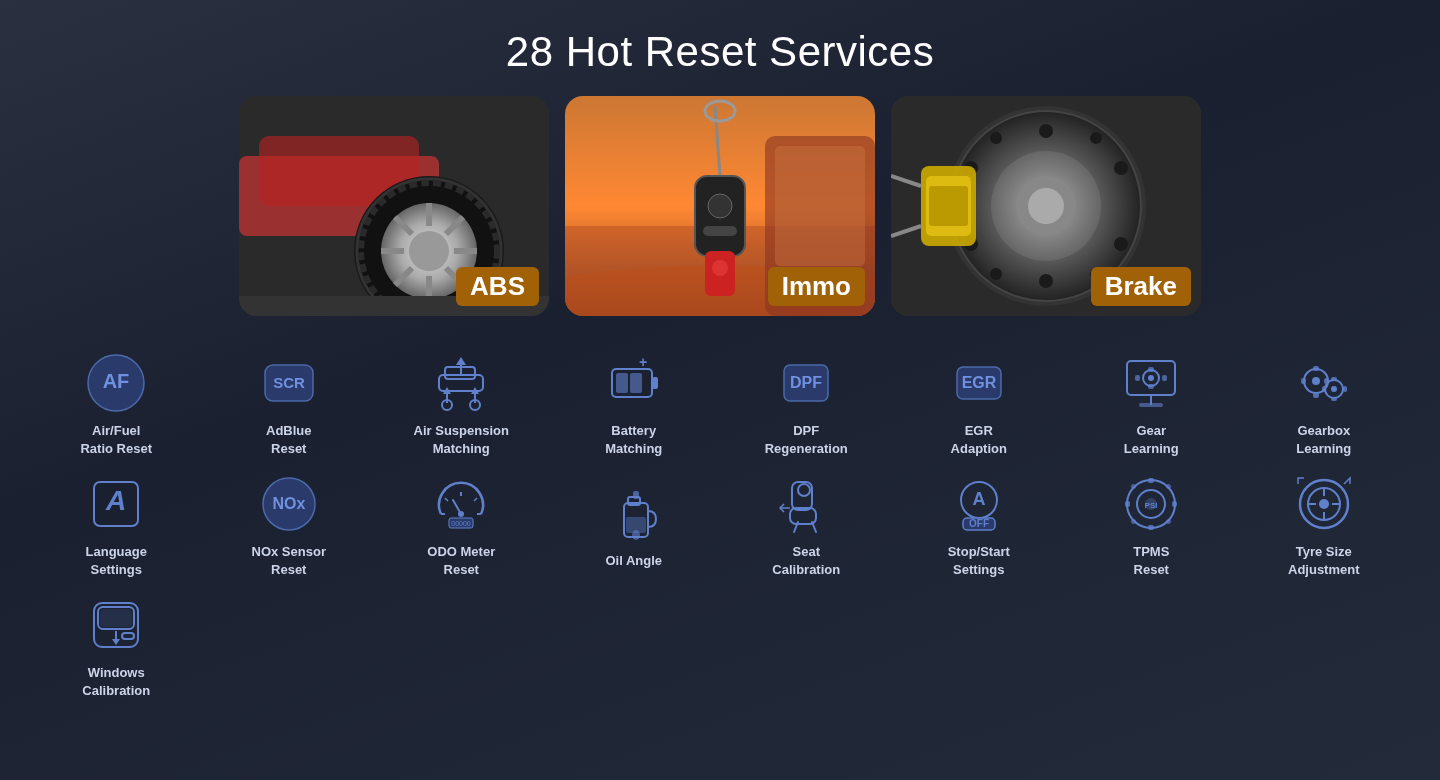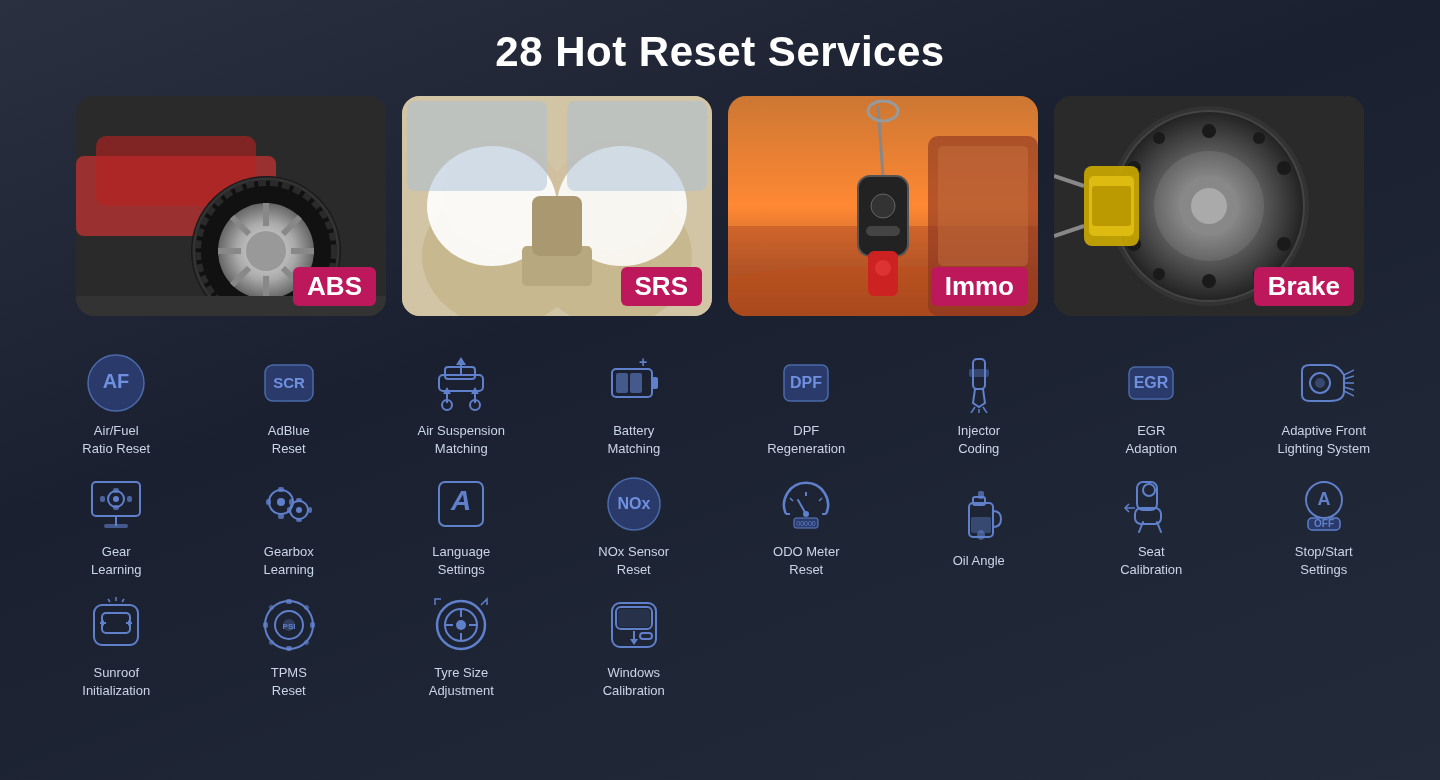--- a/index.html
+++ b/index.html
@@ -8,21 +8,21 @@
       height: 780px;
       background: linear-gradient(160deg, #2a3040 0%, #1a2030 40%, #232b3a 100%);
       font-family: 'Arial', sans-serif;
       color: #fff;
       overflow: hidden;
     }
 
     .page-title {
       text-align: center;
       font-size: 42px;
-      font-weight: 700;
+      font-weight: 400;
       color: #fff;
       padding: 28px 0 20px 0;
       letter-spacing: 0.5px;
     }
 
     .top-cards {
       display: flex;
       justify-content: center;
       gap: 16px;
       padding: 0 60px;
@@ -35,21 +35,21 @@
       border-radius: 18px;
       overflow: hidden;
       position: relative;
       background: #333;
     }
 
     .card-label {
       position: absolute;
       bottom: 10px;
       right: 10px;
-      background: #be185d;
+      background: #a16207;
       color: #fff;
       font-size: 26px;
       font-weight: 800;
       padding: 4px 14px;
       border-radius: 6px;
     }
 
     .services-grid {
       display: grid;
       grid-template-columns: repeat(8, 1fr);
@@ -74,21 +74,21 @@
       align-items: center;
       justify-content: center;
       margin-bottom: 8px;
     }
 
     .service-label {
       font-size: 13px;
       color: #ccd4e8;
       text-align: center;
       line-height: 1.35;
-      font-weight: 400;
+      font-weight: 700;
     }
   </style>
 </head>
 <body>
 
 <h1 class="page-title">28 Hot Reset Services</h1>
 
 <div class="top-cards">
 
   <div class="top-card">
@@ -125,42 +125,20 @@
       <line x1="156" y1="121" x2="173" y2="138" stroke="#888" stroke-width="6"></line>
       <line x1="207" y1="172" x2="224" y2="189" stroke="#888" stroke-width="6"></line>
       <line x1="224" y1="121" x2="207" y2="138" stroke="#888" stroke-width="6"></line>
       <line x1="173" y1="172" x2="156" y2="189" stroke="#888" stroke-width="6"></line>
 
       <rect x="0" y="200" width="310" height="20" fill="#333"></rect>
     </svg>
     <div class="card-label">ABS</div>
   </div>
 
-  <div class="top-card">
-    <svg width="310" height="220" viewBox="0 0 310 220">
-      <rect width="310" height="220" fill="#c8bb9a"></rect>
-
-      <rect width="310" height="220" fill="#d4c8a8" opacity="0.8"></rect>
-
-      <ellipse cx="100" cy="160" rx="80" ry="70" fill="#c8b890"></ellipse>
-      <ellipse cx="100" cy="100" rx="60" ry="55" fill="#d0c0a0"></ellipse>
-      <ellipse cx="210" cy="160" rx="80" ry="70" fill="#c8b890"></ellipse>
-      <ellipse cx="210" cy="100" rx="60" ry="55" fill="#d0c0a0"></ellipse>
-
-      <ellipse cx="90" cy="110" rx="65" ry="60" fill="white" opacity="0.9"></ellipse>
-      <ellipse cx="220" cy="110" rx="65" ry="60" fill="white" opacity="0.85"></ellipse>
-
-      <rect x="120" y="150" width="70" height="40" rx="5" fill="#b8a880"></rect>
-      <rect x="130" y="100" width="50" height="60" rx="8" fill="#aa9870"></rect>
-
-      <rect x="5" y="5" width="140" height="90" rx="8" fill="#aac0d8" opacity="0.5"></rect>
-      <rect x="165" y="5" width="140" height="90" rx="8" fill="#aac0d8" opacity="0.5"></rect>
-    </svg>
-    <div class="card-label">SRS</div>
-  </div>
 
   <div class="top-card">
     <svg width="310" height="220" viewBox="0 0 310 220">
       <defs>
         <linearGradient id="sunsetGrad" x1="0%" y1="0%" x2="0%" y2="100%">
           <stop offset="0%" stop-color="#cc7733"></stop>
           <stop offset="50%" stop-color="#ff8833"></stop>
           <stop offset="100%" stop-color="#884422"></stop>
         </linearGradient>
       </defs>
@@ -292,66 +270,32 @@
     <div class="service-icon">
       <svg width="60" height="60" viewBox="0 0 60 60">
           <rect x="8" y="12" width="44" height="36" rx="6" fill="#2a3a6a" stroke="#4a6aaa" stroke-width="1.5"></rect>
           <text x="30" y="35" text-anchor="middle" fill="#7090e0" font-size="16" font-weight="bold">DPF</text>
         </svg>
     </div>
     <span class="service-label">DPF<br>Regeneration</span>
   </div>
 
 
-  <div class="service-item">
-    <div class="service-icon">
-      <svg width="60" height="60" viewBox="0 0 60 60">
-
-        <rect x="24" y="6" width="12" height="30" rx="4" fill="none" stroke="#6080cc" stroke-width="2"></rect>
-        <rect x="20" y="16" width="20" height="8" rx="2" fill="#6080cc" opacity="0.4"></rect>
-
-        <path d="M26,36 L24,50 L30,54 L36,50 L34,36Z" fill="none" stroke="#6080cc" stroke-width="2"></path>
-
-        <line x1="26" y1="54" x2="22" y2="60" stroke="#6080cc" stroke-width="1.5"></line>
-        <line x1="30" y1="56" x2="30" y2="62" stroke="#6080cc" stroke-width="1.5"></line>
-        <line x1="34" y1="54" x2="38" y2="60" stroke="#6080cc" stroke-width="1.5"></line>
-      </svg>
-    </div>
-    <span class="service-label">Injector<br>Coding</span>
-  </div>
 
   <div class="service-item">
     <div class="service-icon">
       <svg width="60" height="60" viewBox="0 0 60 60">
           <rect x="8" y="14" width="44" height="32" rx="6" fill="#2a3a6a" stroke="#4a6aaa" stroke-width="1.5"></rect>
           <text x="30" y="35" text-anchor="middle" fill="#7090e0" font-size="16" font-weight="bold">EGR</text>
         </svg>
     </div>
     <span class="service-label">EGR<br>Adaption</span>
   </div>
 
 
-  <div class="service-item">
-    <div class="service-icon">
-      <svg width="60" height="60" viewBox="0 0 60 60">
-
-        <path d="M8,18 Q8,12 16,12 L36,12 Q44,12 50,22 L50,38 Q50,48 36,48 L16,48 Q8,48 8,42Z" fill="none" stroke="#6080cc" stroke-width="2"></path>
-
-        <line x1="50" y1="22" x2="62" y2="16" stroke="#6080cc" stroke-width="1.5"></line>
-        <line x1="50" y1="30" x2="64" y2="30" stroke="#6080cc" stroke-width="1.5"></line>
-        <line x1="50" y1="38" x2="62" y2="44" stroke="#6080cc" stroke-width="1.5"></line>
-        <line x1="50" y1="26" x2="63" y2="22" stroke="#6080cc" stroke-width="1.5"></line>
-        <line x1="50" y1="34" x2="63" y2="38" stroke="#6080cc" stroke-width="1.5"></line>
-
-        <circle cx="26" cy="30" r="10" fill="none" stroke="#6080cc" stroke-width="2"></circle>
-        <circle cx="26" cy="30" r="5" fill="#6080cc" opacity="0.4"></circle>
-      </svg>
-    </div>
-    <span class="service-label">Adaptive Front<br>Lighting System</span>
-  </div>
 
   <div class="service-item">
     <div class="service-icon">
       <svg width="60" height="60" viewBox="0 0 60 60">
 
         <rect x="6" y="8" width="48" height="34" rx="4" fill="none" stroke="#6080cc" stroke-width="2"></rect>
 
         <circle cx="30" cy="25" r="8" fill="none" stroke="#6080cc" stroke-width="2"></circle>
         <circle cx="30" cy="25" r="3" fill="#6080cc"></circle>
         <rect x="27" y="14" width="6" height="5" rx="2" fill="#6080cc" opacity="0.7"></rect>
@@ -476,40 +420,20 @@
         <circle cx="30" cy="26" r="18" fill="none" stroke="#6080cc" stroke-width="2"></circle>
         <text x="30" y="31" text-anchor="middle" fill="#6080cc" font-size="18" font-weight="bold">A</text>
 
         <rect x="14" y="44" width="32" height="12" rx="4" fill="#2a3a6a" stroke="#6080cc" stroke-width="1.5"></rect>
         <text x="30" y="53" text-anchor="middle" fill="#6080cc" font-size="10" font-weight="bold">OFF</text>
       </svg>
     </div>
     <span class="service-label">Stop/Start<br>Settings</span>
   </div>
 
-  <div class="service-item">
-    <div class="service-icon">
-      <svg width="60" height="60" viewBox="0 0 60 60">
-
-        <rect x="8" y="10" width="44" height="40" rx="8" fill="none" stroke="#6080cc" stroke-width="2"></rect>
-
-        <rect x="16" y="18" width="28" height="20" rx="4" fill="none" stroke="#6080cc" stroke-width="2"></rect>
-
-        <path d="M20,28 L14,28" stroke="#6080cc" stroke-width="2"></path>
-        <polygon points="14,28 18,25 18,31" fill="#6080cc"></polygon>
-        <path d="M40,28 L46,28" stroke="#6080cc" stroke-width="2"></path>
-        <polygon points="46,28 42,25 42,31" fill="#6080cc"></polygon>
-
-        <line x1="30" y1="2" x2="30" y2="6" stroke="#6080cc" stroke-width="1.5"></line>
-        <line x1="22" y1="4" x2="24" y2="7" stroke="#6080cc" stroke-width="1.5"></line>
-        <line x1="38" y1="4" x2="36" y2="7" stroke="#6080cc" stroke-width="1.5"></line>
-      </svg>
-    </div>
-    <span class="service-label">Sunroof<br>Initialization</span>
-  </div>
 
   <div class="service-item">
     <div class="service-icon">
       <svg width="60" height="60" viewBox="0 0 60 60">
 
         <circle cx="30" cy="30" r="24" fill="none" stroke="#6080cc" stroke-width="2"></circle>
 
         <circle cx="30" cy="30" r="14" fill="none" stroke="#6080cc" stroke-width="2"></circle>
 
         <rect x="27" y="4" width="6" height="5" rx="2" fill="#6080cc" opacity="0.8"></rect>

